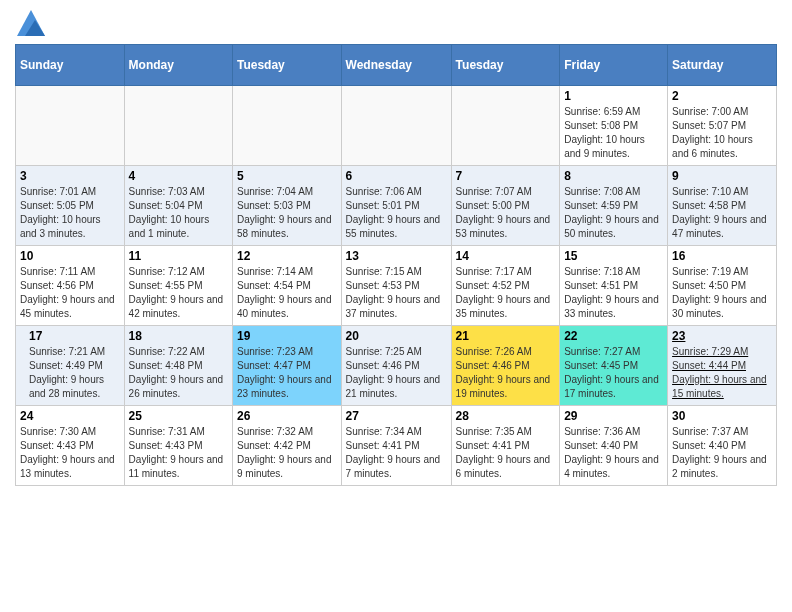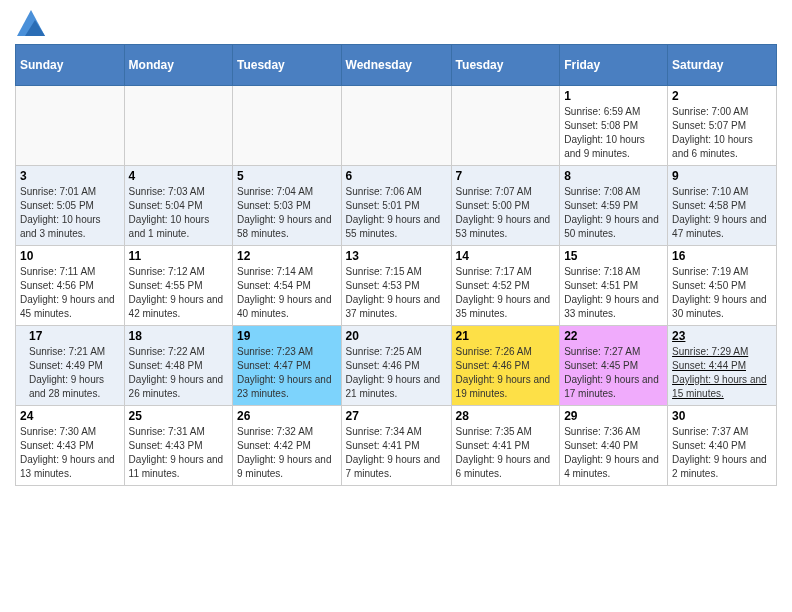--- a/index.html
+++ b/index.html
@@ -269,21 +269,21 @@
 Daylight: 9 hours
 and 21 minutes.</div>
           </td>
           <td style="background: #fde047;">
             <span class="day-number">21</span>
             <div class="day-info">Sunrise: 7:26 AM
 Sunset: 4:46 PM
 Daylight: 9 hours
 and 19 minutes.</div>
           </td>
-          <td style="background: #f0abfc;">
+          <td style="background: #5eead4;">
             <span class="day-number">22</span>
             <div class="day-info">Sunrise: 7:27 AM
 Sunset: 4:45 PM
 Daylight: 9 hours
 and 17 minutes.</div>
           </td>
           <td style="background: rgb(234, 240, 248); text-decoration: underline;">
             <span class="day-number">23</span>
             <div class="day-info">Sunrise: 7:29 AM
 Sunset: 4:44 PM

